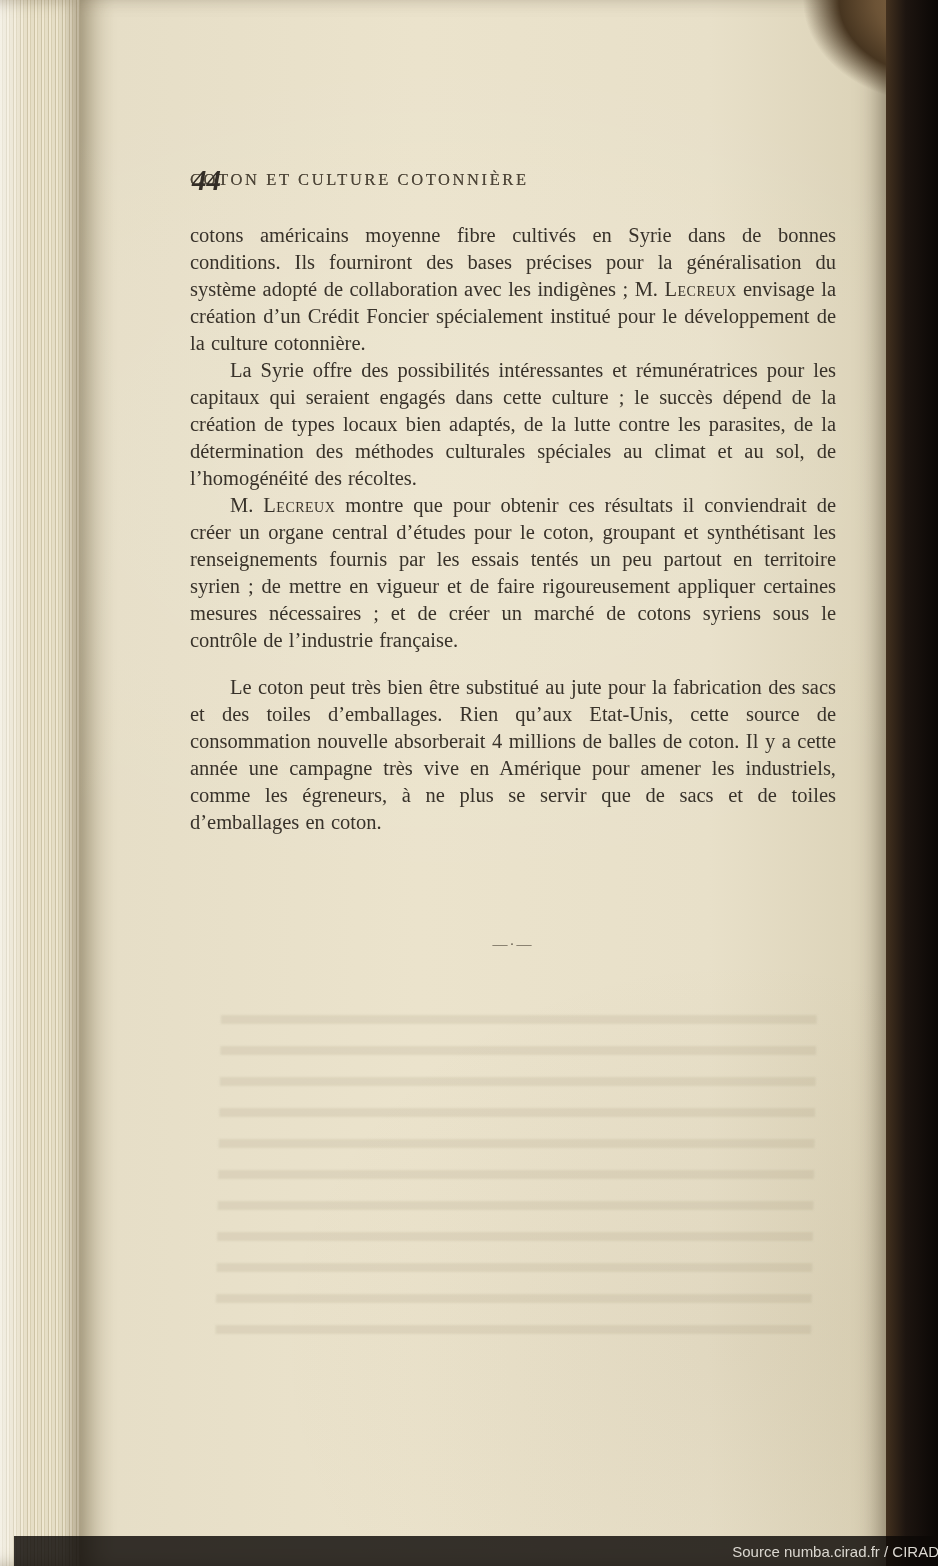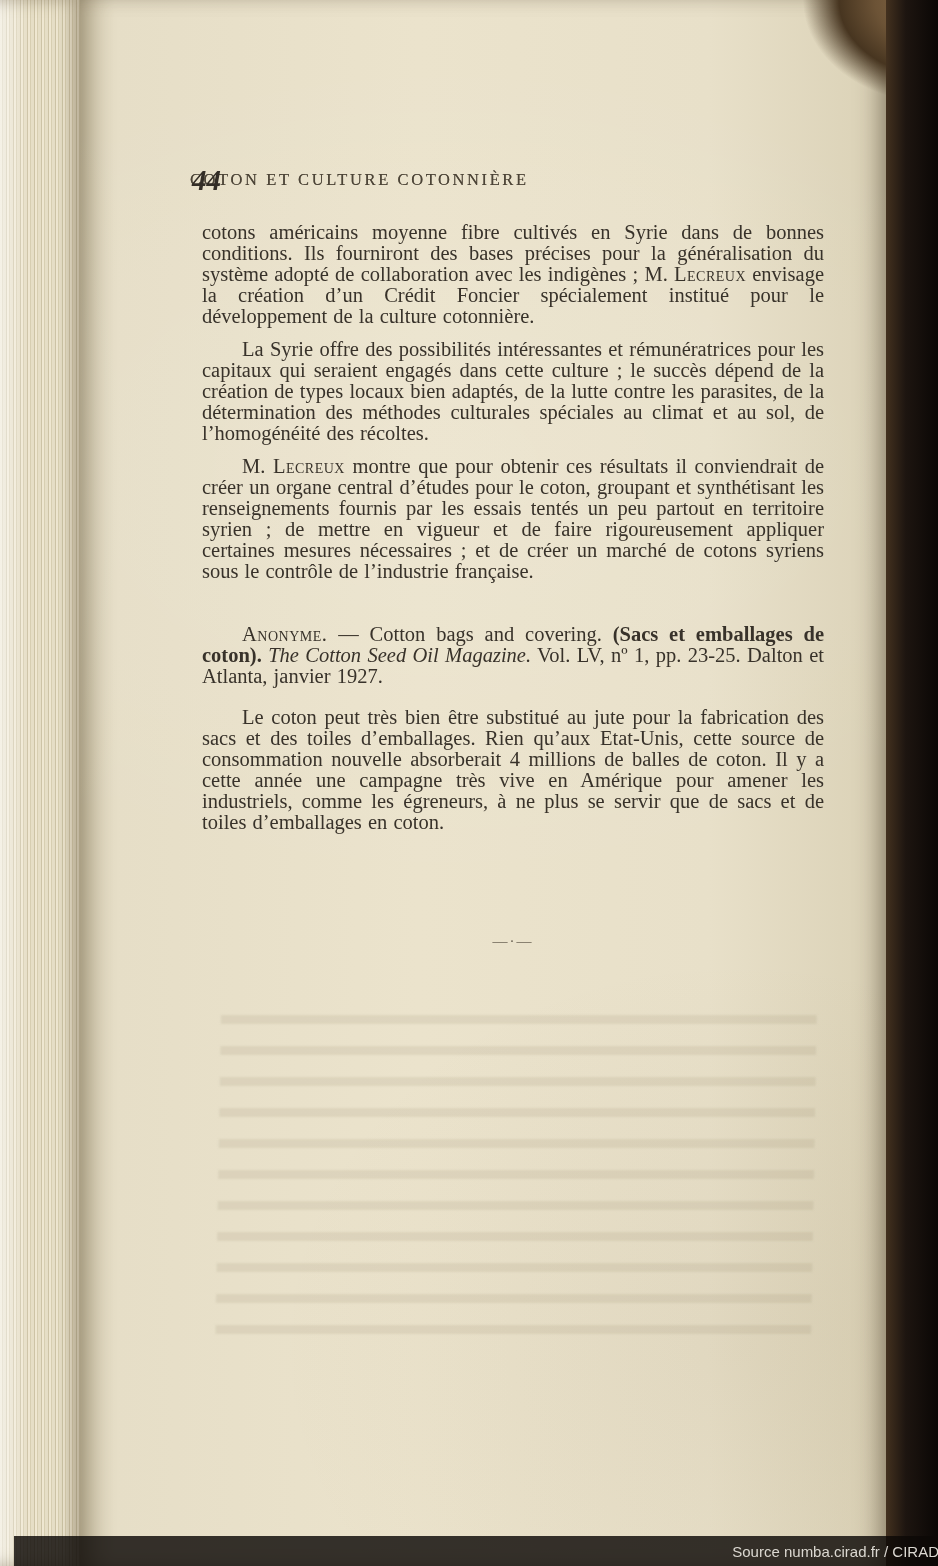--- a/index.html
+++ b/index.html
@@ -68,21 +68,21 @@
   .pageno {
     position: absolute; left: 2px; top: 0;
     font-size: 29px; font-style: italic; font-weight: 700; color: #332d26;
   }
   .running-title {
     text-align: left; padding-top: 6px;
     font-size: 16.5px; letter-spacing: 2.6px;
     color: #4c4437; text-shadow: 0 0 0.5px rgba(70,60,45,0.7);
   }
   .para {
-    margin: 12px; font-size: 20.5px; line-height: 21px;
+    margin: 0; font-size: 20.5px; line-height: 27px;
     text-align: justify; text-indent: 40px;
     word-spacing: 1px;
   }
   .para.first { text-indent: 0; }
   .para.bib { margin-top: 42px; }
   .para.after-bib { margin-top: 20px; }
   .sc { font-variant: small-caps; letter-spacing: 0.5px; }
   .b  { font-weight: 700; }
   .i  { font-style: italic; }
   .separator {
@@ -114,21 +114,20 @@
       <span class="pageno">44</span>
       <div class="running-title">COTON ET CULTURE COTONNIÈRE</div>
     </div>
 
     <p class="para first"><span>cotons américains moyenne fibre cultivés en Syrie dans de bonnes conditions. Ils fourniront des bases précises pour la généralisation du système adopté de collaboration avec les indigènes ; M. </span><span class="sc">Lecreux</span><span> envisage la création d’un Crédit Foncier spécialement institué pour le développement de la culture cotonnière.</span></p>
 
     <p class="para"><span>La Syrie offre des possibilités intéressantes et rémunératrices pour les capitaux qui seraient engagés dans cette culture ; le succès dépend de la création de types locaux bien adaptés, de la lutte contre les parasites, de la détermination des méthodes culturales spéciales au climat et au sol, de l’homogénéité des récoltes.</span></p>
 
     <p class="para"><span>M. </span><span class="sc">Lecreux</span><span> montre que pour obtenir ces résultats il conviendrait de créer un organe central d’études pour le coton, groupant et synthétisant les renseignements fournis par les essais tentés un peu partout en territoire syrien ; de mettre en vigueur et de faire rigoureusement appliquer certaines mesures nécessaires ; et de créer un marché de cotons syriens sous le contrôle de l’industrie française.</span></p>
 
-    <p class="para bib"><span class="sc">Anonyme.</span><span> — Cotton bags and covering. </span><span class="b">(Sacs et emballages de coton). </span><span class="i">The Cotton Seed Oil Magazine.</span><span> Vol. LV, nº 1, pp. 23-25. Dalton et Atlanta, janvier 1927.</span></p>
 
     <p class="para after-bib"><span>Le coton peut très bien être substitué au jute pour la fabrication des sacs et des toiles d’emballages. Rien qu’aux Etat-Unis, cette source de consommation nouvelle absorberait 4 millions de balles de coton. Il y a cette année une campagne très vive en Amérique pour amener les industriels, comme les égreneurs, à ne plus se servir que de sacs et de toiles d’emballages en coton.</span></p>
 
     <div class="separator">—·—</div>
   </div>
 
   <div class="source-bar">
     <span>Source numba.cirad.fr / CIRAD</span>
   </div>
 </div>

